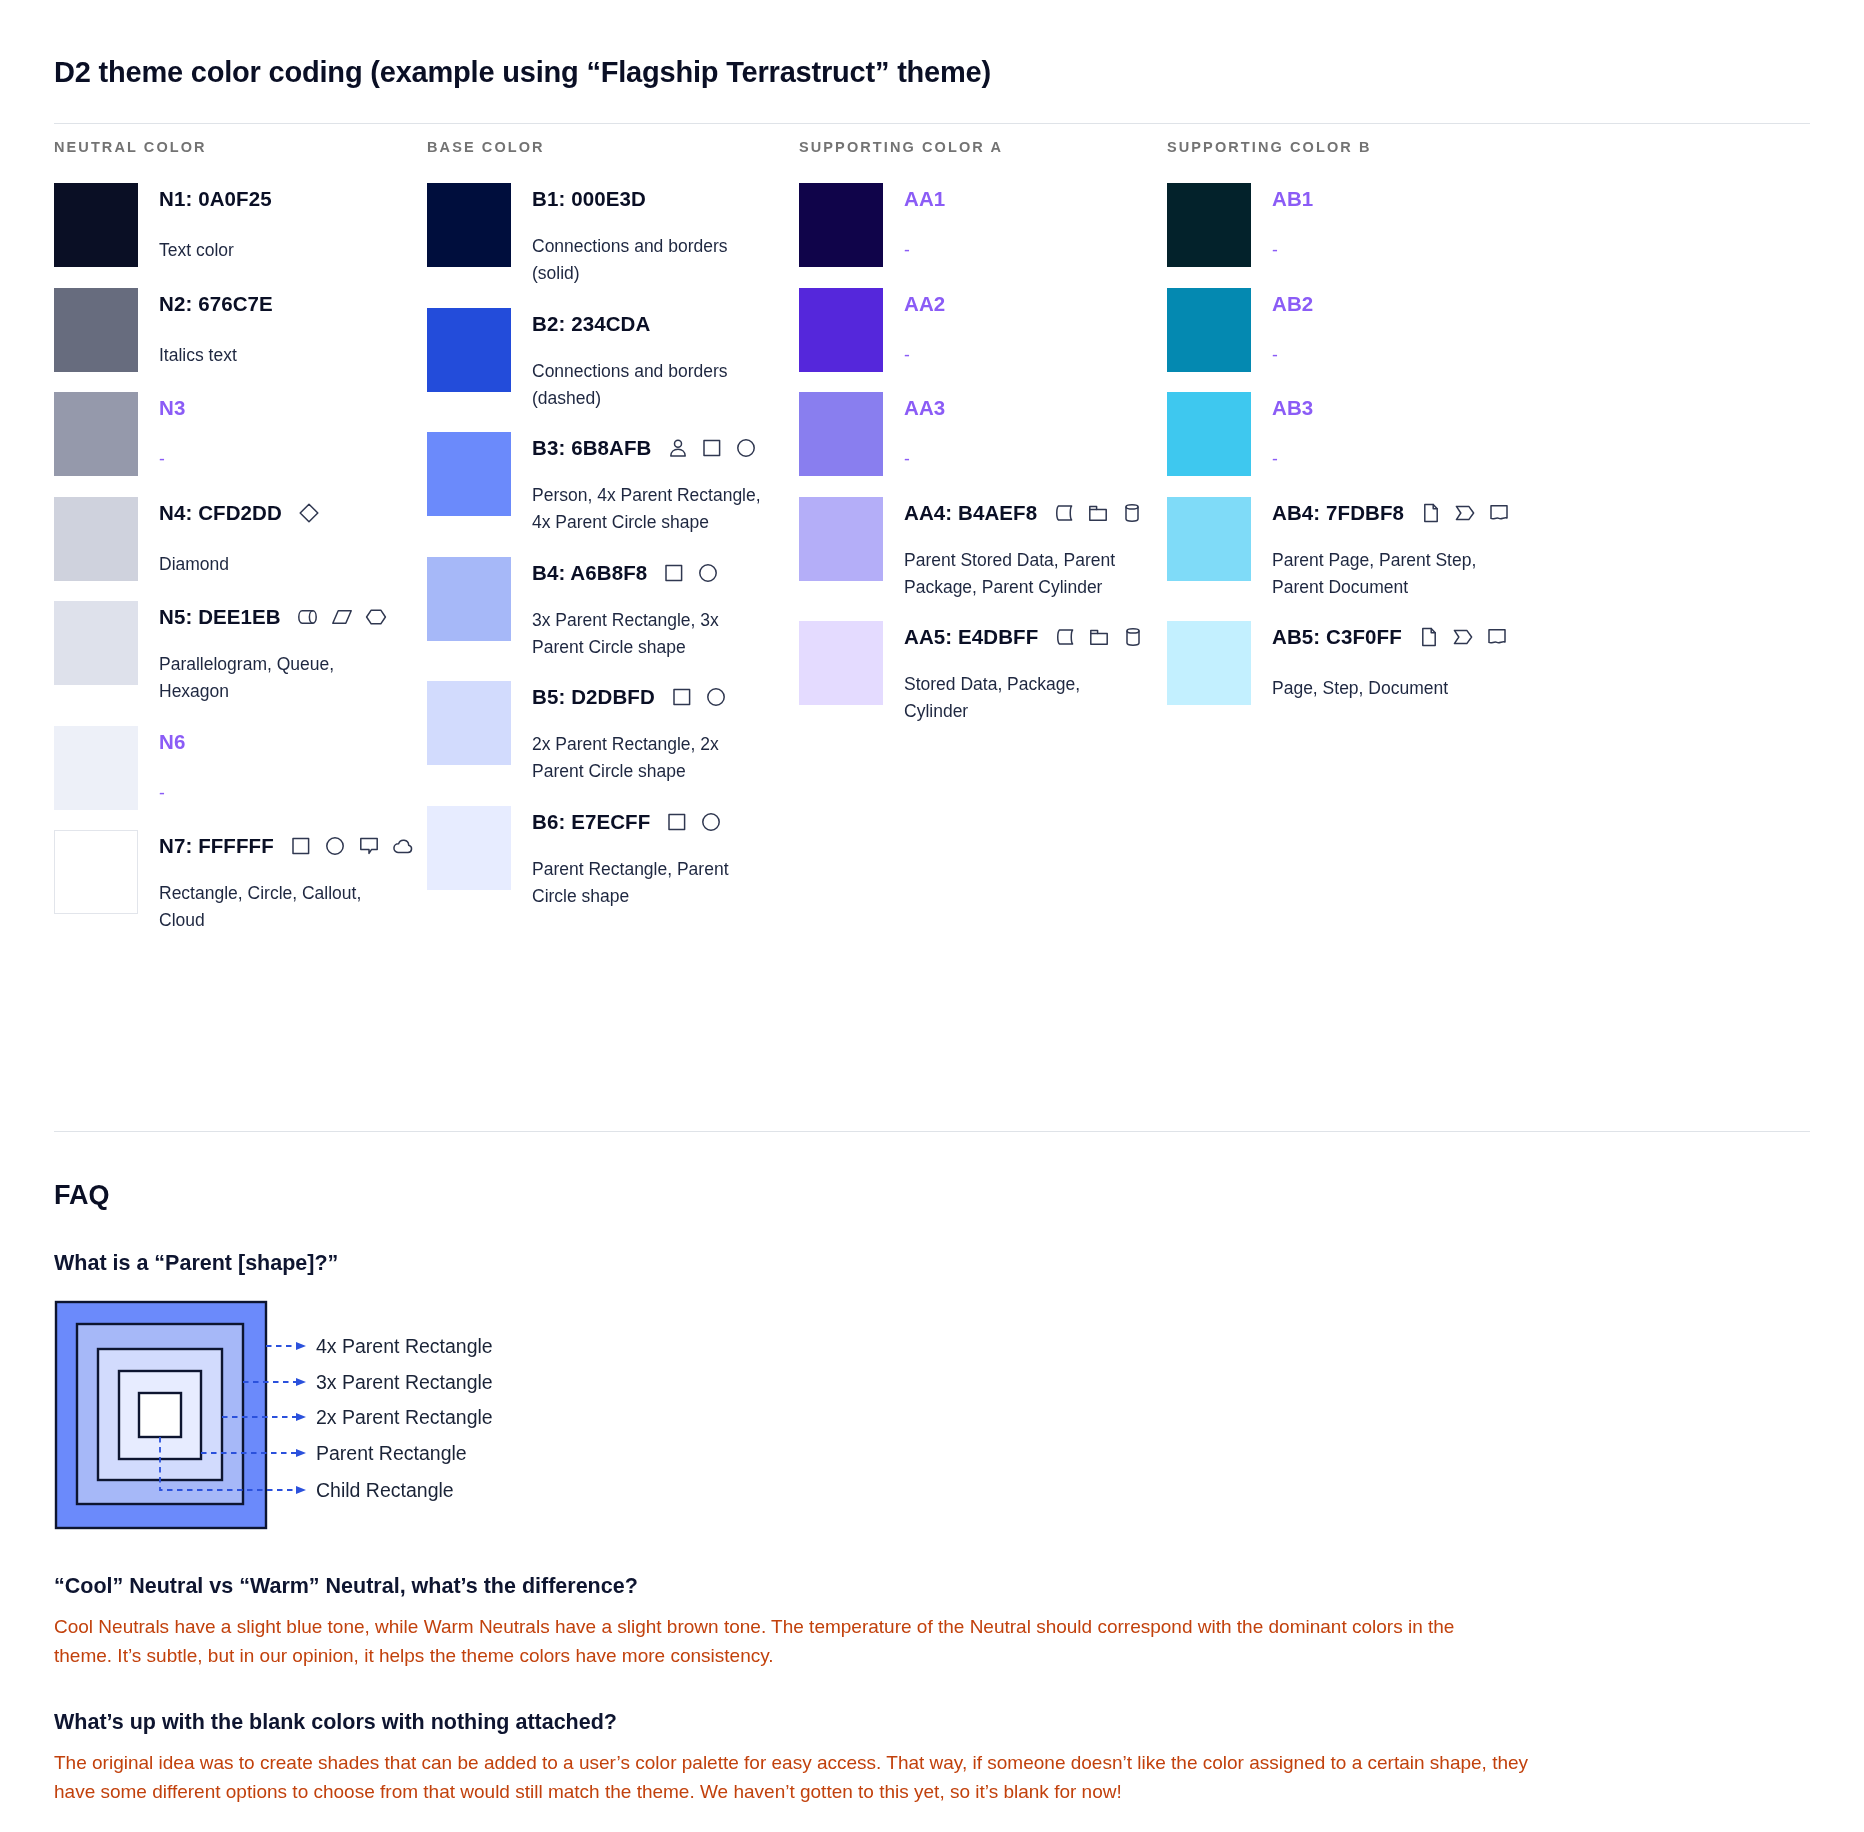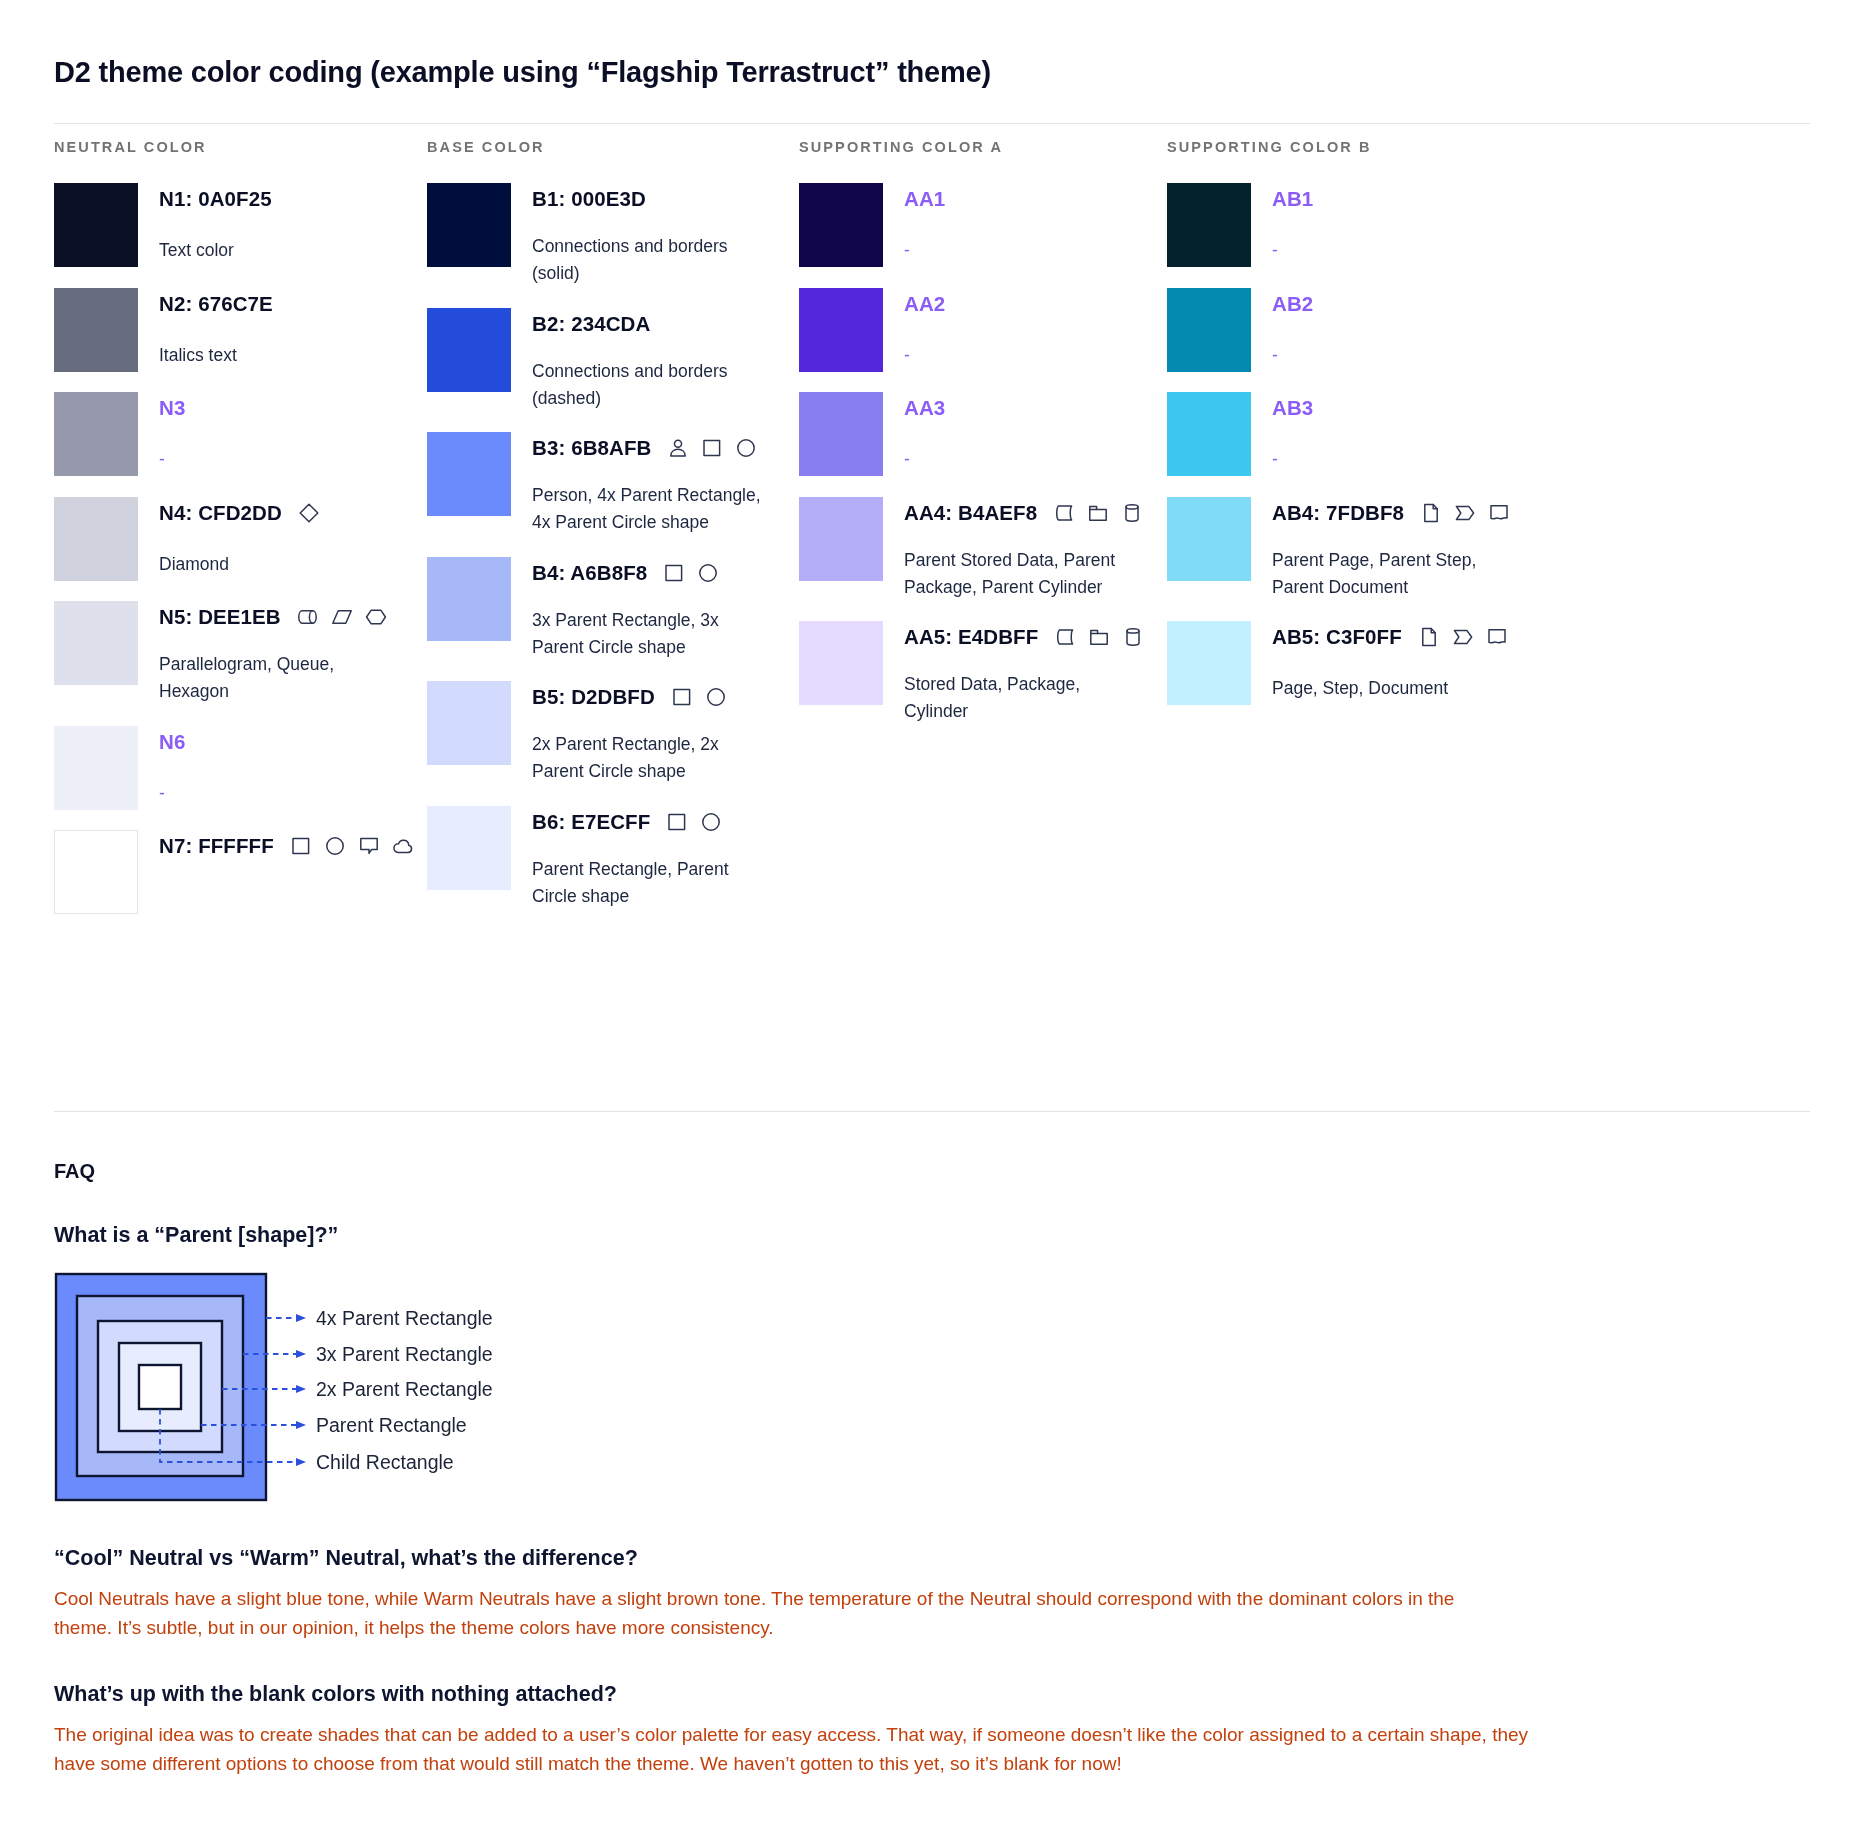--- a/index.html
+++ b/index.html
@@ -20,21 +20,21 @@
   .swatch.outlined { box-sizing:border-box; border:1px solid #E2E5EB; }
   .info { margin-left:21px; padding-top:2px; }
   .name-row { display:flex; align-items:center; height:28px; }
   .name { font-size:20.5px; font-weight:bold; color:#0A0F25; letter-spacing:0.1px; white-space:nowrap; }
   .muted .name, .muted .desc { color:#8b5cf6; }
   .icons { display:flex; align-items:center; gap:10px; margin-left:15px; }
   svg.icon { width:24px; height:24px; stroke:#2F3750; fill:none; stroke-width:1.5; stroke-linejoin:round; stroke-linecap:round; flex:0 0 auto; }
   .desc { font-size:17.5px; line-height:27px; color:#1E2740; margin-top:20px; white-space:pre-line; }
   .desc.solo { margin-top:24px; }
 
-  .faq-heading { font-size:20px; font-weight:bold; margin:48px 0 0 0; color:#0A0F25; }
+  .faq-heading { font-size:27px; font-weight:bold; margin:48px 0 0 0; color:#0A0F25; }
   .question { font-size:21.5px; font-weight:bold; margin:40px 0 0 0; color:#0E1530; }
   .answer { font-size:19px; line-height:29px; margin:13px 0 0 0; color:#c2410c; white-space:pre-line; max-width:1756px; }
   .diagram { margin-top:24px; display:block; overflow:visible; }
   .diagram text { font-family:"Liberation Sans", sans-serif; font-size:19.5px; fill:#1A2337; }
   .diagram .dash { stroke:#2B51DC; stroke-width:1.8; stroke-dasharray:5.5 4.5; fill:none; }
   .diagram .sq { stroke:#0D1530; stroke-width:2.4; }
   .diagram .arrow { fill:#2B51DC; stroke:none; }
 </style>
 </head>
 <body>
@@ -132,20 +132,22 @@
                   <circle cx="12" cy="12" r="8.2"></circle>
                 </svg>
                 <svg viewBox="0 0 24 24" class="icon">
                   <path d="M3.8 4.6H20.2V15.4H14.6L12 19.4V15.4H3.8Z"></path>
                 </svg>
                 <svg viewBox="0 0 24 24" class="icon">
                   <path d="M7 18.5h10a3.7 3.7 0 0 0 .7-7.3A5.2 5.2 0 0 0 7.6 9.8 3.9 3.9 0 0 0 7 18.5Z"></path>
                 </svg>
               </span>
             </div>
+            <div class="desc">Rectangle, Circle, Callout,
+Cloud</div>
           </div>
         </div>
       </div>
       <div>
         <div class="col-header">BASE COLOR</div>
         <div class="entry">
           <div class="swatch" style="background: rgb(0, 14, 61);"></div>
           <div class="info">
             <div class="name-row">
               <span class="name">B1: 000E3D</span>

